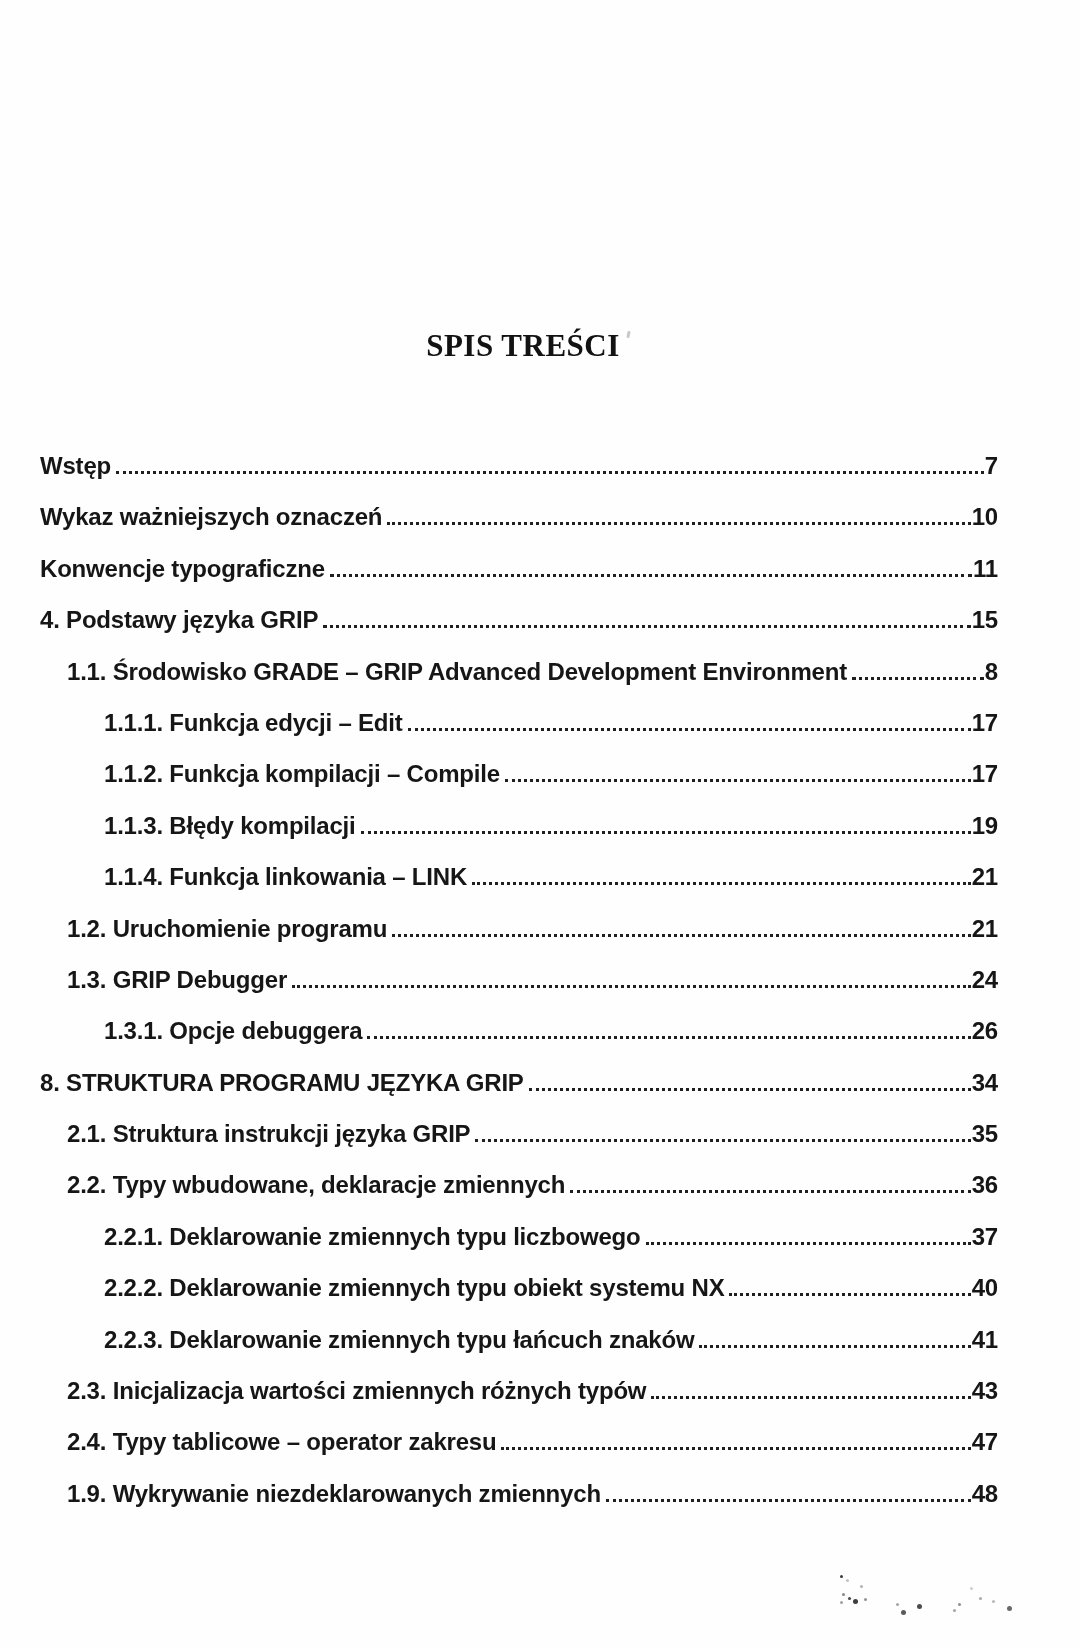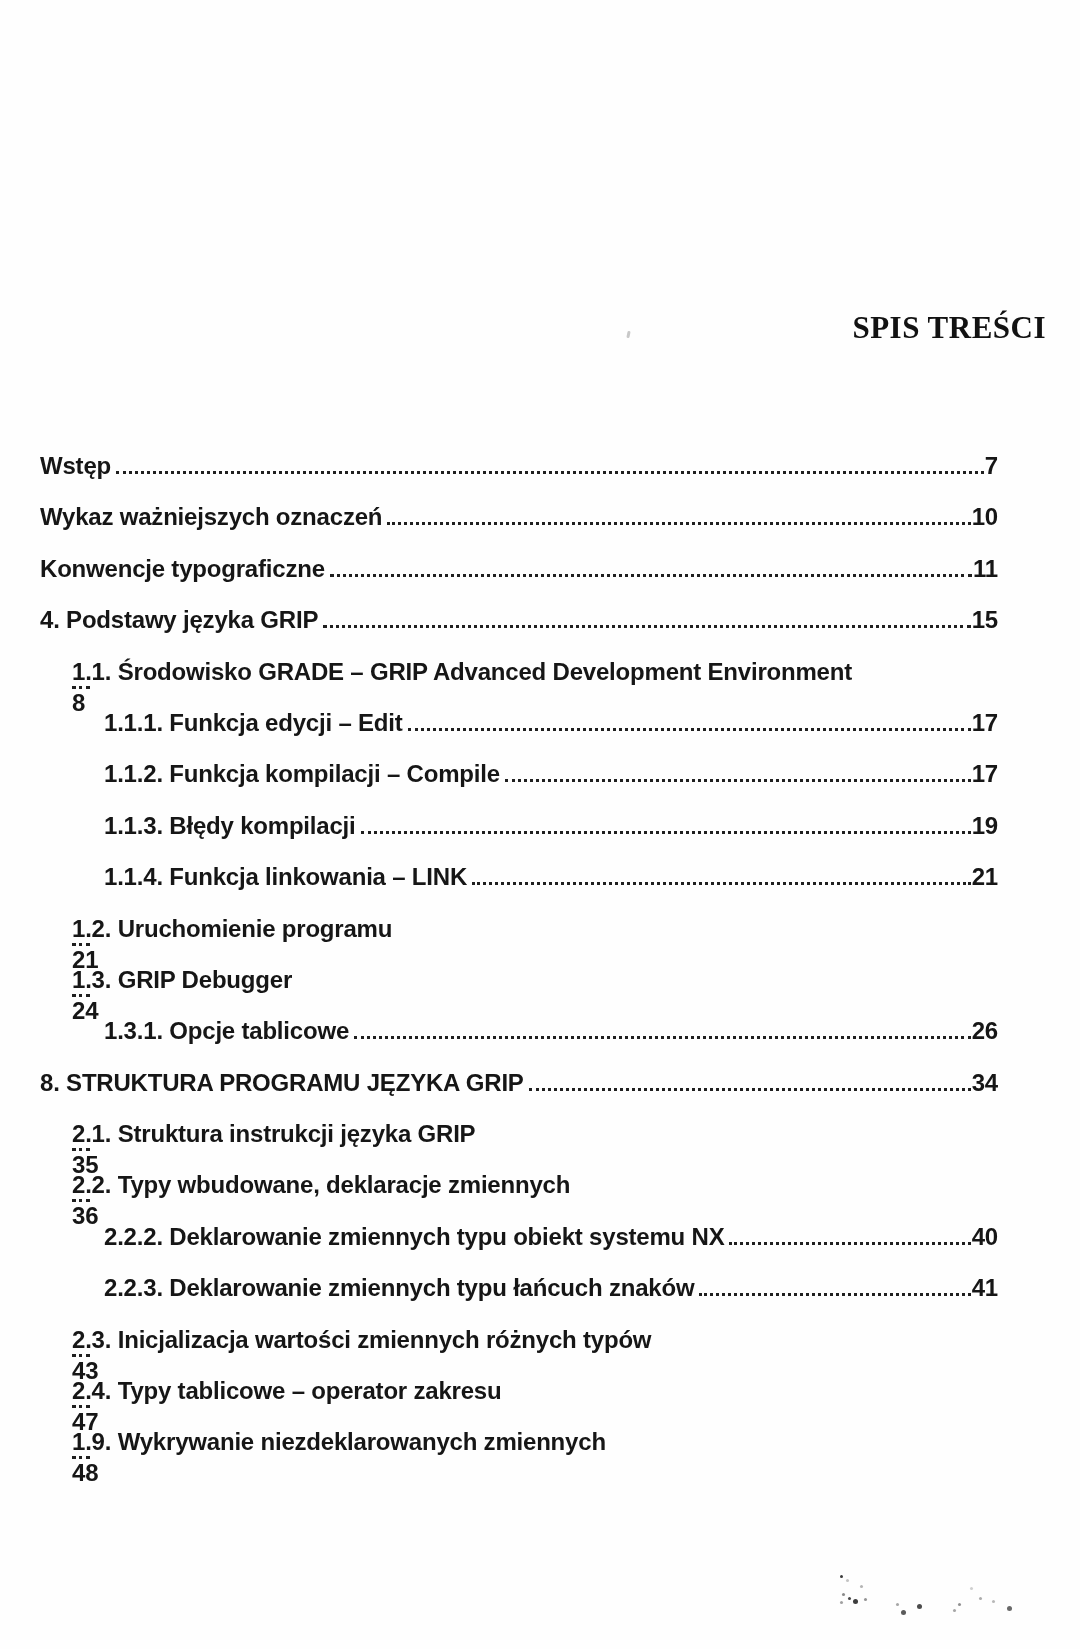--- a/index.html
+++ b/index.html
@@ -10,24 +10,24 @@
   .page {
     position: relative;
     width: 1080px;
     height: 1649px;
     background: #fefefe;
     overflow: hidden;
     font-family: "Liberation Sans", sans-serif;
   }
   .doc-title {
     position: absolute;
-    top: 289px;
+    top: 307px;
     left: 0;
     right: 34px;
-    text-align: right;
+    text-align: center;
     font-family: "Liberation Serif", serif;
     font-weight: 700;
     font-size: 31px;
     letter-spacing: 0.5px;
     color: #121212;
   }
   .toc {
     position: absolute;
     left: 40px;
     top: 452px;
@@ -36,21 +36,21 @@
   .toc-row {
     display: flex;
     align-items: baseline;
     height: 51.4px;
     font-size: 24px;
     font-weight: 700;
     letter-spacing: -0.2px;
     color: #161616;
     white-space: nowrap;
   }
-  .toc-row.lvl1 { padding-left: 27px; flex-direction: column; }
+  .toc-row.lvl1 { padding-left: 27px; }
   .toc-row.lvl2 { padding-left: 64px; }
   .toc-label { flex: 0 0 auto; }
   .leader {
     flex: 1 1 auto;
     min-width: 18px;
     border-bottom: 3px dotted #1f1f1f;
     margin: 0 1px 0 5px;
   }
   .toc-page { flex: 0 0 auto; }
   
@@ -155,38 +155,43 @@
     <span class="toc-label">1.2. Uruchomienie programu</span>
     <span class="leader"></span>
     <span class="toc-page">21</span>
   </div>
       <div class="toc-row lvl1">
     <span class="toc-label">1.3. GRIP Debugger</span>
     <span class="leader"></span>
     <span class="toc-page">24</span>
   </div>
       <div class="toc-row lvl2">
-    <span class="toc-label">1.3.1. Opcje tablicowe</span>
+    <span class="toc-label">1.3.1. Opcje debuggera</span>
     <span class="leader"></span>
     <span class="toc-page">26</span>
   </div>
       <div class="toc-row lvl0">
     <span class="toc-label">8. STRUKTURA PROGRAMU JĘZYKA GRIP</span>
     <span class="leader"></span>
     <span class="toc-page">34</span>
   </div>
       <div class="toc-row lvl1">
     <span class="toc-label">2.1. Struktura instrukcji języka GRIP</span>
     <span class="leader"></span>
     <span class="toc-page">35</span>
   </div>
       <div class="toc-row lvl1">
     <span class="toc-label">2.2. Typy wbudowane, deklaracje zmiennych</span>
     <span class="leader"></span>
     <span class="toc-page">36</span>
+  </div>
+      <div class="toc-row lvl2">
+    <span class="toc-label">2.2.1. Deklarowanie zmiennych typu liczbowego</span>
+    <span class="leader"></span>
+    <span class="toc-page">37</span>
   </div>
       <div class="toc-row lvl2">
     <span class="toc-label">2.2.2. Deklarowanie zmiennych typu obiekt systemu NX</span>
     <span class="leader"></span>
     <span class="toc-page">40</span>
   </div>
       <div class="toc-row lvl2">
     <span class="toc-label">2.2.3. Deklarowanie zmiennych typu łańcuch znaków</span>
     <span class="leader"></span>
     <span class="toc-page">41</span>

